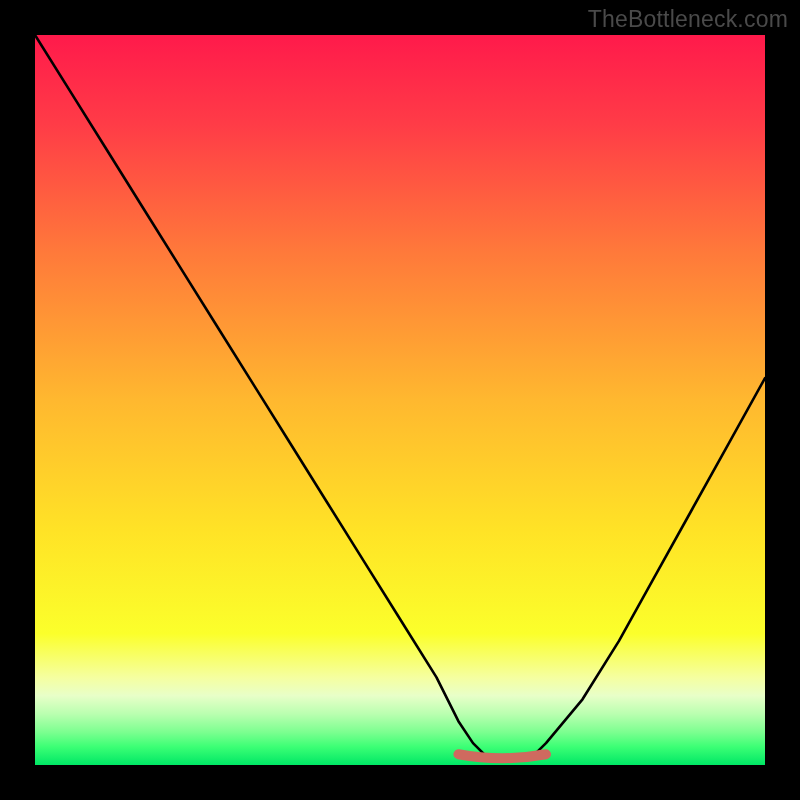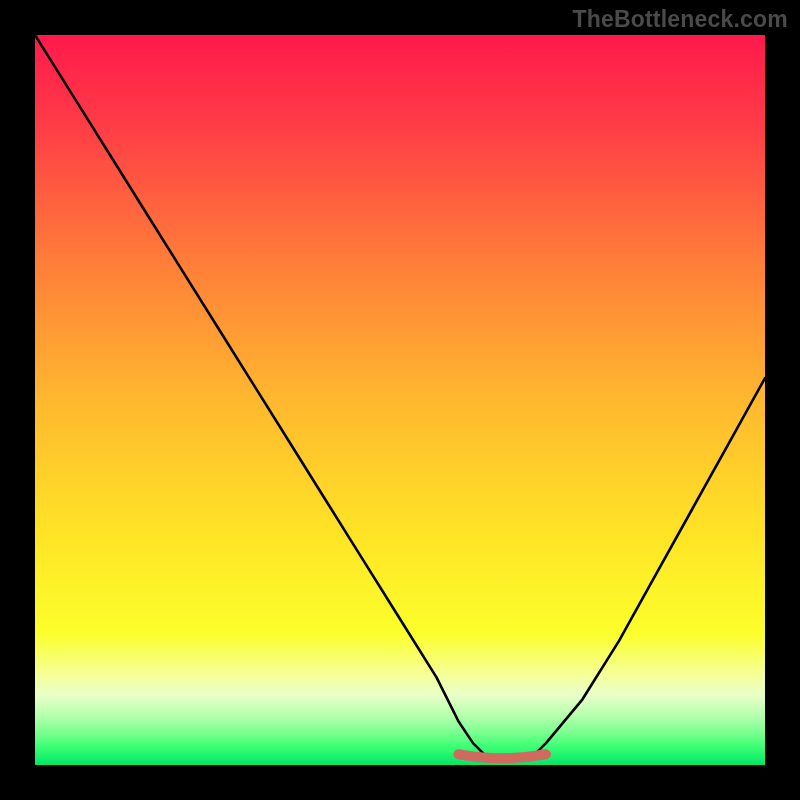--- a/index.html
+++ b/index.html
@@ -39,21 +39,21 @@
     top: 0;
     width: 100%;
     height: 100%;
   }
   .watermark {
     position: absolute;
     top: 6px;
     right: 12px;
     color: #4a4a4a;
     font-size: 23px;
-    font-weight: 700;
+    font-weight: 400;
     letter-spacing: 0.2px;
   }
 </style>
 </head>
 <body>
 
 <div class="frame">
 
   <div class="plot-area">
     <svg class="gradient" viewBox="0 0 730 730" preserveAspectRatio="none">

